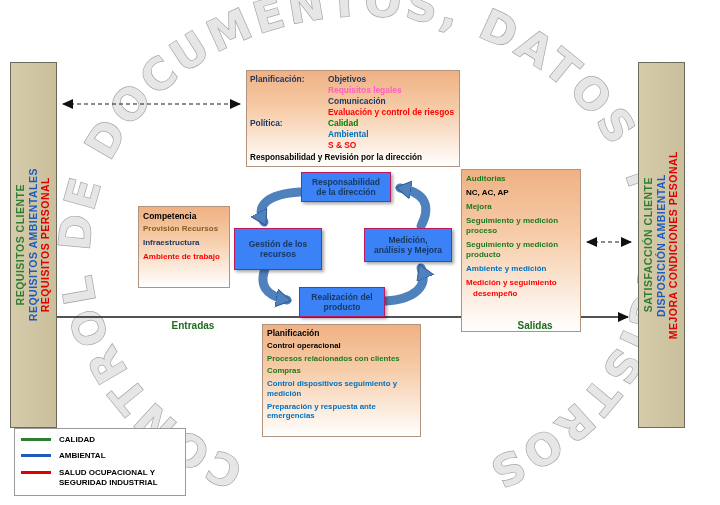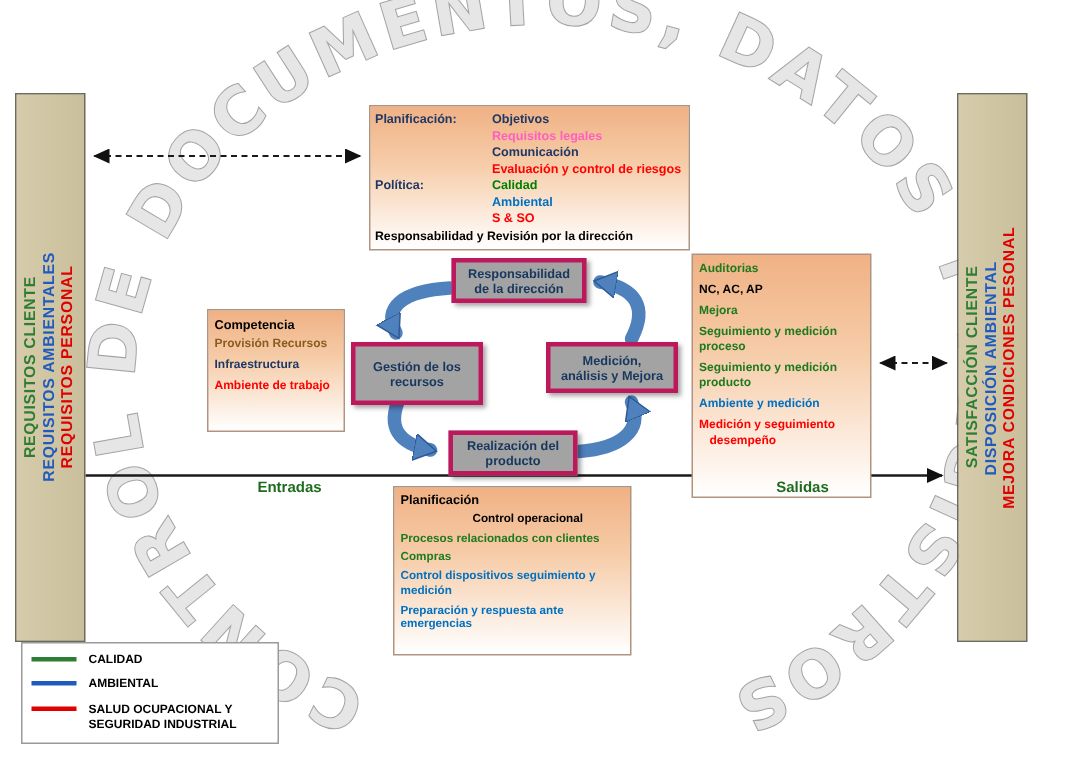--- a/index.html
+++ b/index.html
@@ -12,21 +12,21 @@
   .bar { position:absolute; z-index:3; background:linear-gradient(90deg,#d6ccab,#c9bf9c);
          border:1px solid #6e6a5a; display:flex; flex-direction:row;
          align-items:center; justify-content:center; gap:1px; }
   .bar span { writing-mode:vertical-rl; transform:rotate(180deg); font-weight:bold;
               font-size:10.5px; letter-spacing:0.5px; line-height:1.1; white-space:nowrap; }
 
   .box { position:absolute; z-index:3; }
   .peach { background:linear-gradient(180deg,#f0b184 0%,#f6cca8 40%,#ffffff 100%);
            border:1px solid #b09480; }
 
-  .graybox { position:absolute; z-index:3; background:#a3a3a3; border:3px solid #be185d;
+  .graybox { position:absolute; z-index:3; background:#3b82f6; border:1px solid #be185d;
              box-shadow:2px 2px 3px rgba(0,0,0,0.35); color:#17375e; font-weight:bold;
              font-size:8.5px; line-height:1.2; display:flex; align-items:center;
              justify-content:center; text-align:center; white-space:pre-line; }
 
   .planning { padding:3px 3px; overflow:hidden; }
   .prow { display:flex; line-height:11px;gap:22px; }
   .plabel { width:56px; flex:none; font-weight:bold; font-size:8.4px; color:#1f3864; }
   .pvalue { font-weight:bold; font-size:8.4px; white-space:nowrap; }
   .pfooter { font-weight:bold; font-size:8.2px; color:#000; margin-top:2px; white-space:nowrap; }
 
@@ -145,21 +145,21 @@
     <div class="side-item" style="color: rgb(31, 122, 31);">Mejora</div>
     <div class="side-item" style="color: rgb(31, 122, 31);">Seguimiento y medición proceso</div>
     <div class="side-item" style="color: rgb(31, 122, 31);">Seguimiento y medición producto</div>
     <div class="side-item" style="color: rgb(0, 112, 192);">Ambiente y medición</div>
     <div class="side-item" style="color: rgb(255, 0, 0);">Medición y seguimiento</div>
     <div class="side-item indent" style="color: rgb(255, 0, 0);">desempeño</div>
   </div>
 
   <div class="box peach side-box ops-box" style="left:262px; top:324px; width:159px; height:113px;">
     <div class="side-title">Planificación</div>
-    <div class="side-item" style="color: rgb(0, 0, 0); margin-left: 48px;">Control operacional</div>
+    <div class="side-item" style="color: rgb(0, 0, 0);">Control operacional</div>
     <div class="side-item" style="color: rgb(31, 122, 31);">Procesos relacionados con clientes</div>
     <div class="side-item" style="color: rgb(31, 122, 31);">Compras</div>
     <div class="side-item" style="color: rgb(0, 112, 192);">Control dispositivos seguimiento y medición</div>
     <div class="side-item" style="color: rgb(0, 112, 192);">Preparación y respuesta ante emergencias</div>
   </div>
 
   <div class="flow-label" style="left: 163px; top: 320px; color: rgb(31, 107, 31);">Entradas</div>
   <div class="flow-label" style="left: 505px; top: 320px; color: rgb(31, 107, 31);">Salidas</div>
 
   <div class="legend">

